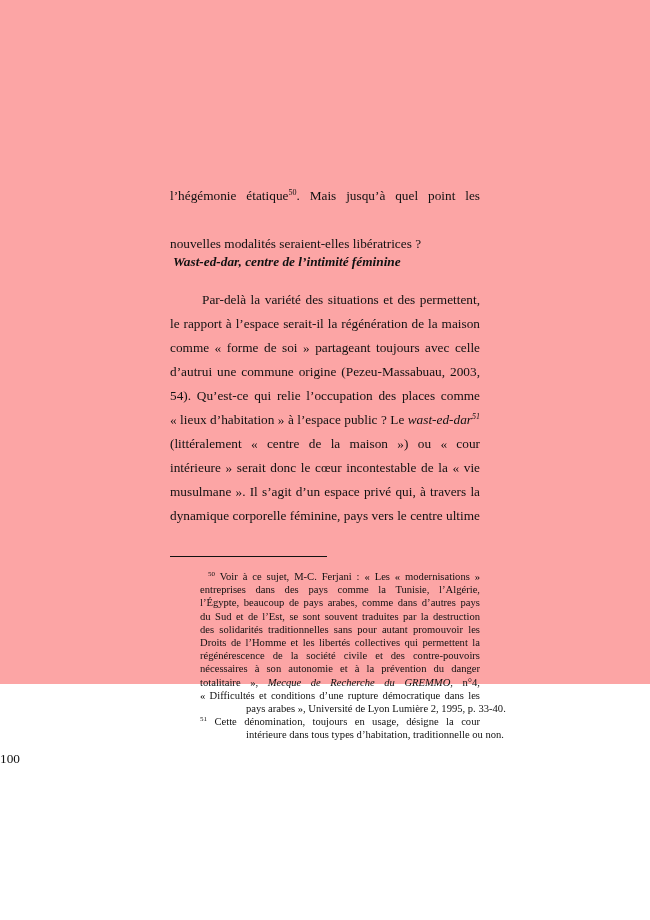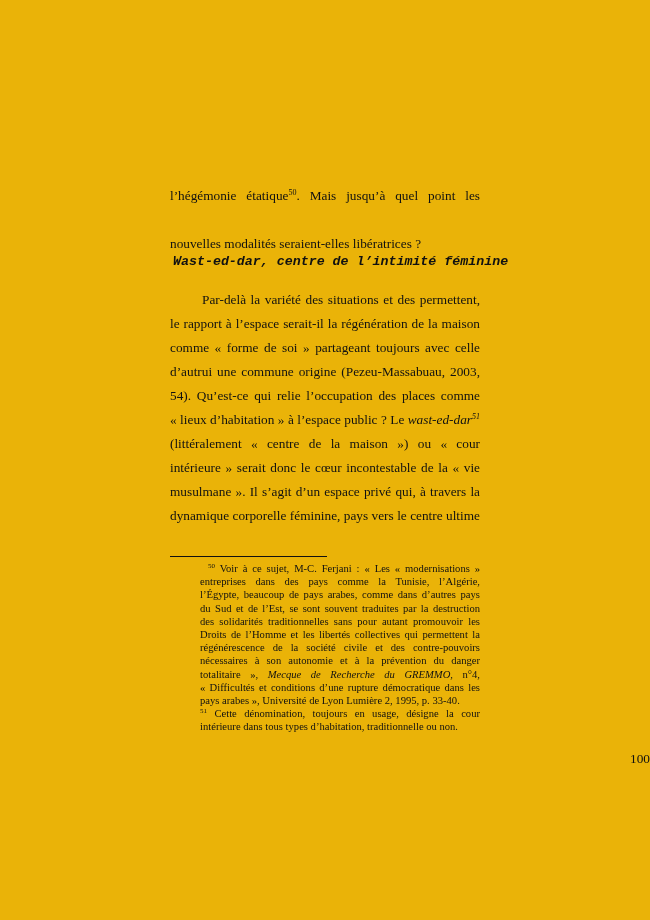--- a/index.html
+++ b/index.html
@@ -13,22 +13,22 @@
       position: relative;
       overflow: hidden;
       font-family: "Liberation Serif", "DejaVu Serif", serif;
       color: #111111;
     }
     .page {
       position: absolute;
       left: 0;
       top: 0;
       width: 650px;
-      height: 920px;
-      background: #eab308;
+      height: 684px;
+      background: #fca5a5;
     }
     .body-block {
       position: absolute;
       left: 170px;
       width: 310px;
       font-size: 13.3px;
       line-height: 24px;
       text-align: justify;
     }
     .line {
@@ -52,21 +52,20 @@
     }
     .heading {
       position: absolute;
       left: 173px;
       top: 252px;
       font-size: 13.3px;
       font-weight: bold;
       font-style: italic;
       line-height: 20px;
       white-space: nowrap;
-      font-family: Liberation Mono, monospace;
     }
     .footnote-rule {
       position: absolute;
       left: 170px;
       top: 556px;
       width: 157px;
       height: 1px;
       background: #111111;
     }
     .footnotes {
@@ -79,34 +78,36 @@
     }
     .fn-line {
       display: block;
       white-space: nowrap;
       text-align: justify;
       text-align-last: justify;
       height: 13.2px;
     }
     .fn-line.last {
       text-align-last: left;
+      margin-left: 46px;
     }
     .fn-line sup {
       font-size: 7px;
       vertical-align: 4px;
     }
     .fn-num-indent {
       padding-left: 8px;
+      margin-top: 8px;
     }
     .page-number {
       position: absolute;
       left: 0;
       width: 650px;
       top: 751px;
-      text-align: right;
+      text-align: left;
       font-size: 13.3px;
       line-height: 16px;
     }
     em, i { font-style: italic; }
   </style>
 </head>
 <body>
 
 <div class="page">
 

